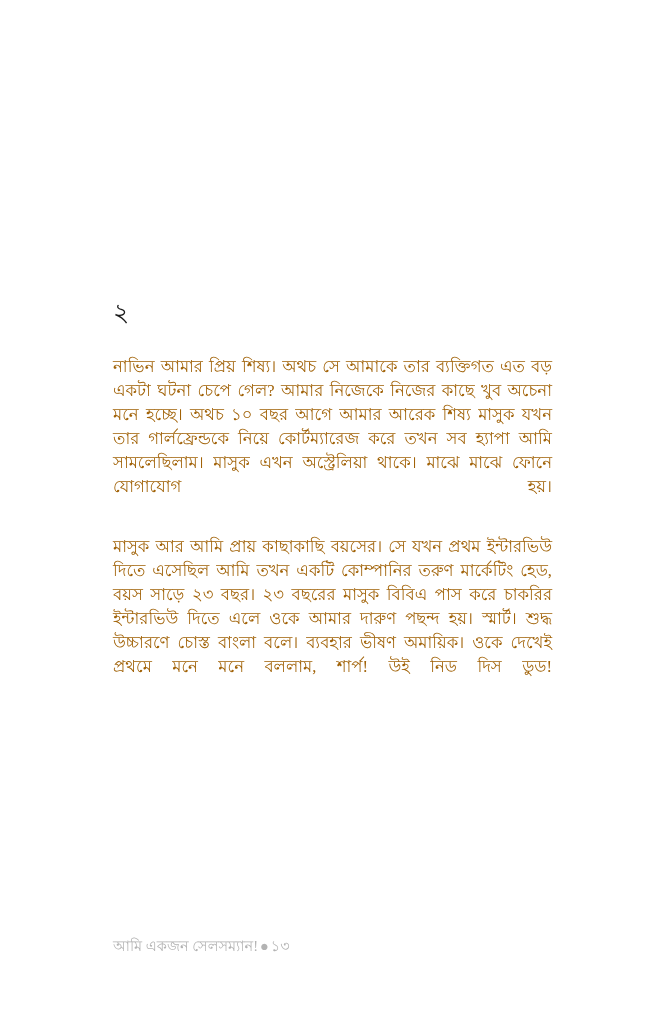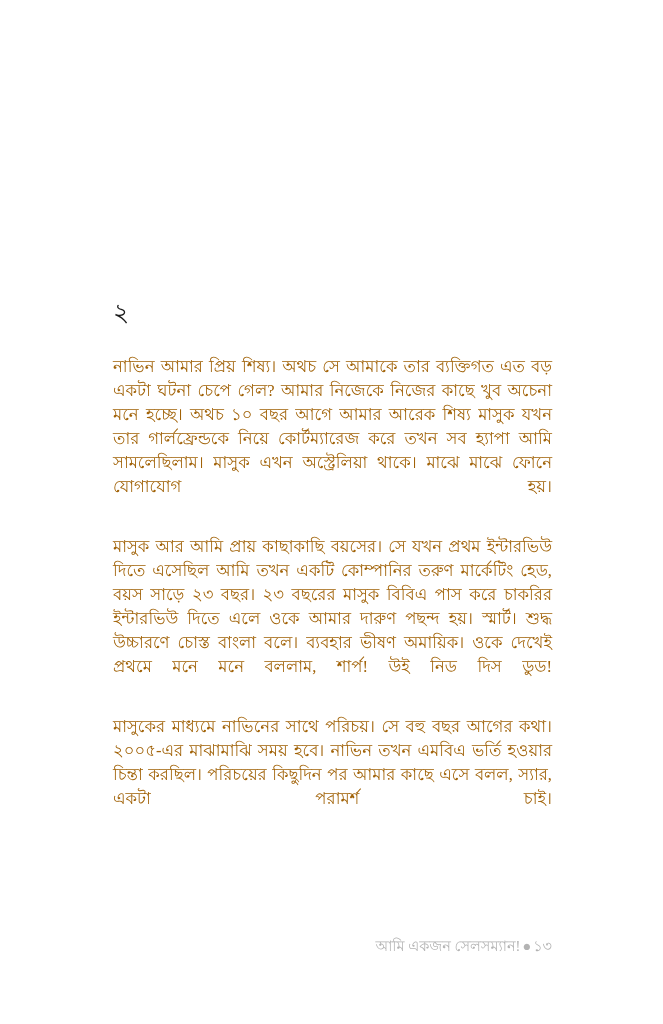--- a/index.html
+++ b/index.html
@@ -58,21 +58,20 @@
     content: "";
     display: inline-block;
     width: 100%;
   }
 
   .page-footer {
     position: absolute;
     left: 113px;
     width: 439px;
     top: 936px;
-    text-align: right;
     font-size: 14.5px;
     line-height: 20px;
     color: #b3b3b3;
     white-space: nowrap;
   }
   .footer-title { }
   .footer-sep {
     padding: 0 2px;
   }
   .footer-pagenum { }
@@ -84,21 +83,20 @@
 
   <div class="content">
 
     <h1 class="chapter-number">২</h1>
 
     <p class="body-paragraph">নাভিন আমার প্রিয় শিষ্য। অথচ সে আমাকে তার ব্যক্তিগত এত বড় একটা ঘটনা চেপে গেল? আমার নিজেকে নিজের কাছে খুব অচেনা মনে হচ্ছে। অথচ ১০ বছর আগে আমার আরেক শিষ্য মাসুক যখন তার গার্লফ্রেন্ডকে নিয়ে কোর্টম্যারেজ করে তখন সব হ্যাপা আমি সামলেছিলাম। মাসুক এখন অস্ট্রেলিয়া থাকে। মাঝে মাঝে ফোনে যোগাযোগ হয়।</p>
 
     <p class="body-paragraph">মাসুক আর আমি প্রায় কাছাকাছি বয়সের। সে যখন প্রথম ইন্টারভিউ দিতে এসেছিল আমি তখন একটি কোম্পানির তরুণ মার্কেটিং হেড, বয়স সাড়ে ২৩ বছর। ২৩ বছরের মাসুক বিবিএ পাস করে চাকরির ইন্টারভিউ দিতে এলে ওকে আমার দারুণ পছন্দ হয়। স্মার্ট। শুদ্ধ উচ্চারণে চোস্ত বাংলা বলে। ব্যবহার ভীষণ অমায়িক। ওকে দেখেই প্রথমে মনে মনে বললাম, শার্প! উই নিড দিস ডুড!</p>
 
 
-    <p class="body-paragraph">মাসুকের মাধ্যমে নাভিনের সাথে পরিচয়। সে বহু বছর আগের কথা। ২০০৫-এর মাঝামাঝি সময় হবে। নাভিন তখন এমবিএ ভর্তি হওয়ার চিন্তা করছিল। পরিচয়ের কিছুদিন পর আমার কাছে এসে বলল, স্যার, একটা পরামর্শ চাই।</p>
 
   </div>
 
   <div class="page-footer">
     <span class="footer-title">আমি একজন সেলসম্যান!</span><span class="footer-sep">●</span><span class="footer-pagenum">১৩</span>
   </div>
 
 </div>
 
 </body></html>

